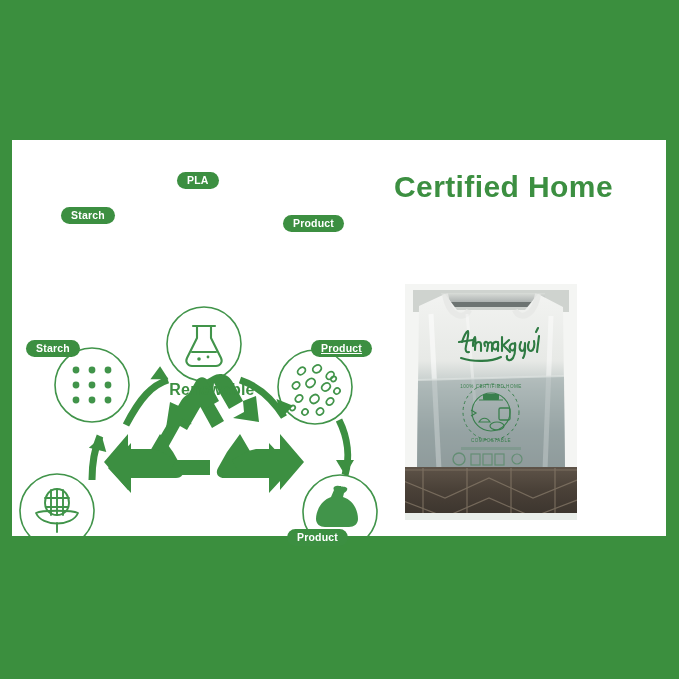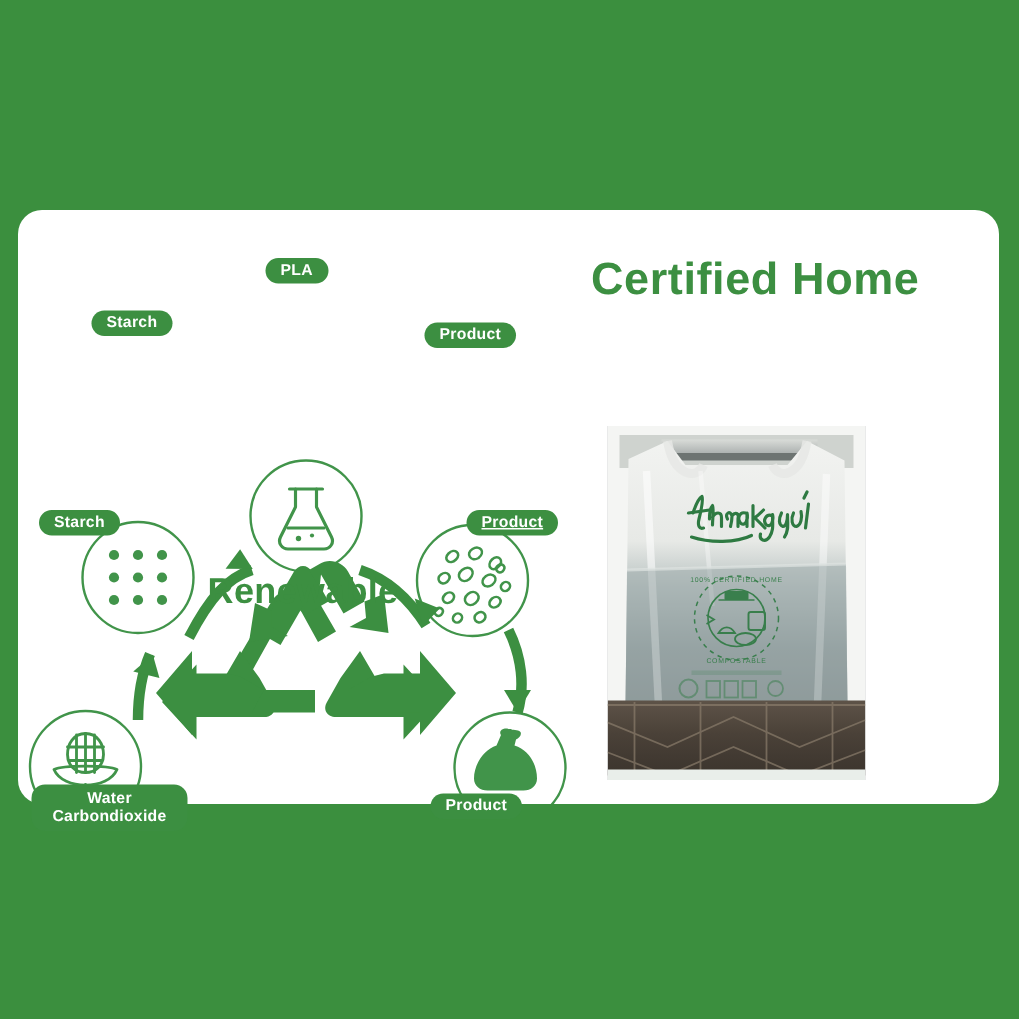--- a/index.html
+++ b/index.html
@@ -16,21 +16,21 @@
     width: 679px; height: 679px;
     background: #3b8f3e;
   }
 
   
   .card {
     position: absolute;
     left: 12px; top: 140px;
     width: 654px; height: 396px;
     background: #ffffff;
-    border-radius: 16px;
+    border-radius: 0;
   }
 
   
   .title {
     position: absolute;
     left: 382px; top: 28px;
     width: 272px;
     color: #3c8f41;
     font-size: 30px;
     line-height: 38px;
@@ -78,25 +78,25 @@
   .badge-starch   { left: 61px;  top: 180px; text-align: center; }
   .badge-bioresin { left: 283px; top: 188px; }
   .badge-grains   { left: 26px;  top: 313px; }
   .badge-product  { left: 311px; top: 313px; text-decoration: underline; }
   .badge-water    { left: 21px;  top: 496px; width: 104px; }
   .badge-compost  { left: 287px; top: 502px; }
 
   
   .renewable-word {
     position: absolute;
-    left: 122px; top: 381px;
+    left: 132px; top: 381px;
     width: 160px;
     text-align: center;
     color: #3c8f41;
-    font-size: 24px;
+    font-size: 16px;
     font-weight: bold;
     letter-spacing: 0.2px;
   }
 </style>
 </head>
 <body>
 
 <div id="stage">
 
   <div class="card">
@@ -374,21 +374,17 @@
         </g>
       </g>
     </svg>
 
     <div class="badge badge-pla">PLA</div>
     <div class="badge badge-starch">Starch</div>
     <div class="badge badge-bioresin">Product</div>
     <div class="badge badge-grains">Starch</div>
     <div class="badge badge-product">Product</div>
     <div class="badge badge-compost">Product</div>
-    <div class="badge two-line badge-water">
-      <div>Water</div>
-      <div>Carbondioxide</div>
-    </div>
 
     <div class="renewable-word">Renewable</div>
   </div>
 
 </div>
 
 </body></html>

